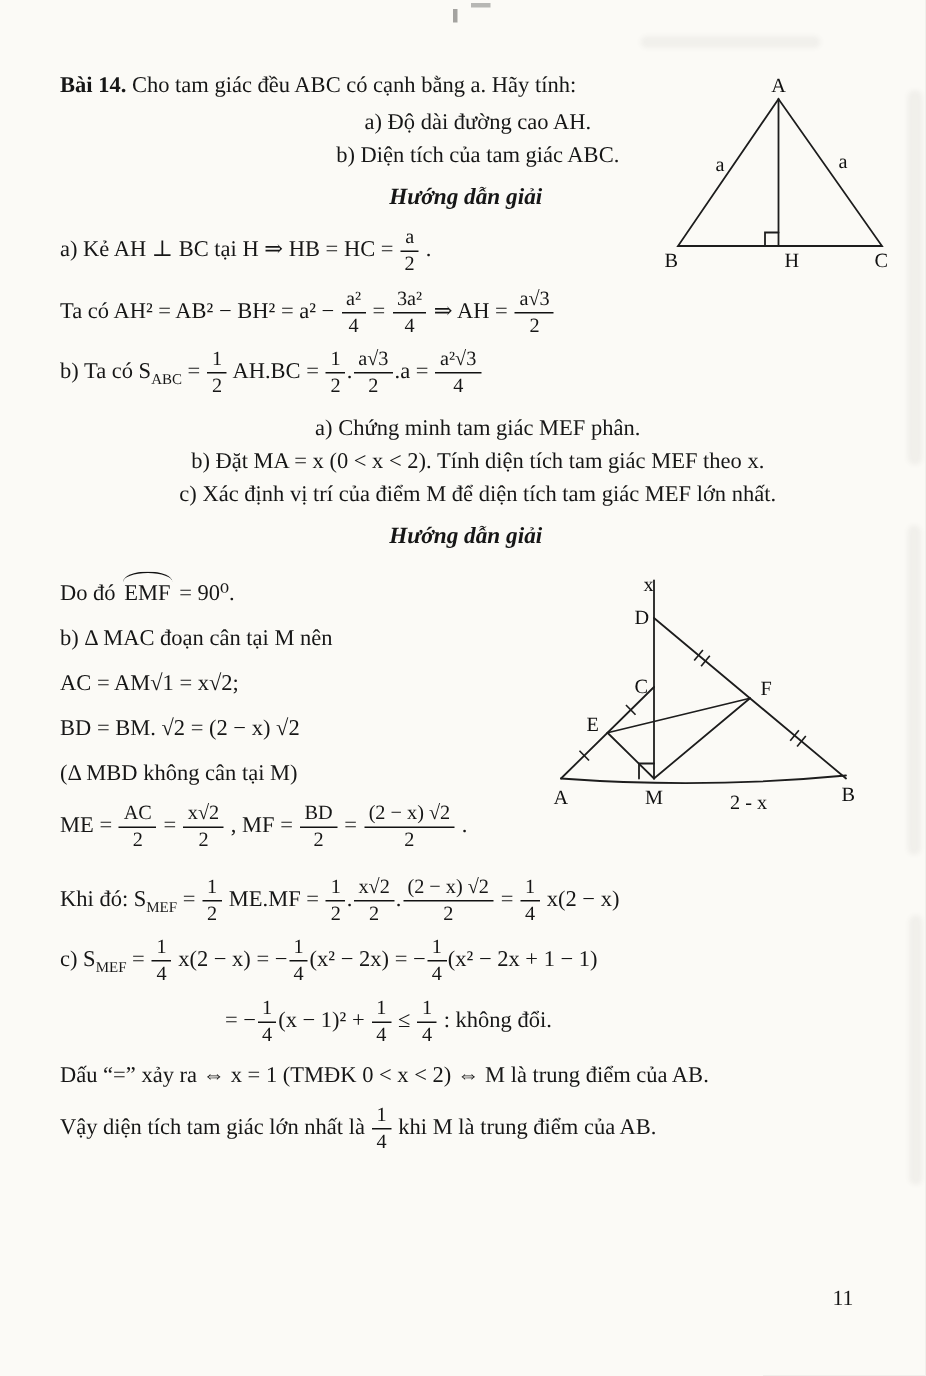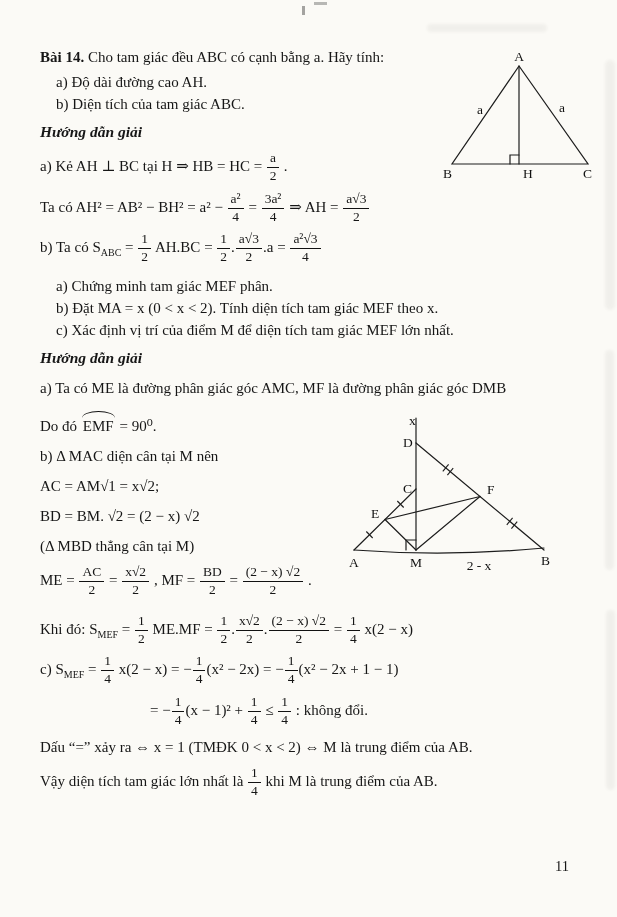--- a/index.html
+++ b/index.html
@@ -1,26 +1,26 @@
 <!DOCTYPE html>
 <html><head>
 <meta charset="utf-8">
 <style>
   html,body{margin:0;padding:0;background:#e8e6e1;}
   .page{
     position:relative;width:617px;height:917px;margin:0 auto;
-    background:#fbfaf6;box-sizing:border-box;padding:46px 56px 0 40px;
+    background:#fbfaf6;box-sizing:border-box;padding:46px 36px 0 40px;
     font-family:"Liberation Serif","DejaVu Serif",serif;
     font-size:15px;color:#161616;overflow:hidden;line-height:22px;
   }
   .prob-head{margin:0 0 3px;}
   .hang{padding-left:14px;text-indent:-14px;text-align:justify;}
   b.plabel{font-weight:bold;}
-  .item{margin-left:16px;}
-  .guide{text-align:left;font-weight:bold;font-style:italic;margin:6px 0 8px;font-size:15.5px;}
+  .item{margin-left:16px;text-align:center;}
+  .guide{text-align:center;font-weight:bold;font-style:italic;margin:6px 0 8px;font-size:15.5px;}
   .fline{margin:8px 0;}
   .indent110{margin-left:110px;}
   .sec15{margin-top:10px;}
   
   .frac{display:inline-block;vertical-align:middle;text-align:center;
         font-size:13.5px;line-height:1.1;padding:0 1px;}
   .frac .num{display:block;border-bottom:1px solid #111;padding:0 3px 1px;}
   .frac .den{display:block;padding-top:1px;}
   sub.ssub{font-size:10px;line-height:0;font-family:Liberation Serif, serif;}
   
@@ -77,29 +77,28 @@
       <text x="120" y="62">a</text>
     </svg>
   </section>
 
   <section class="sec15">
     <div class="item">a) Chứng minh tam giác MEF phân.</div>
     <div class="item">b) Đặt MA = x (0 &lt; x &lt; 2). Tính diện tích tam giác MEF theo x.</div>
     <div class="item">c) Xác định vị trí của điểm M để diện tích tam giác MEF lớn nhất.</div>
     <div class="guide">Hướng dẫn giải</div>
 
-    <div class="fline">a) Ta có ME là đường phân giác góc AMC, MF là đường phân giác góc DMB</div>
 
     <div class="solrow">
       <div class="solcol">
         <div class="fline">Do đó <span class="hat">EMF</span> = 90⁰.</div>
-        <div class="fline">b) Δ MAC diện cân tại M nên</div>
+        <div class="fline">b) Δ MAC đoạn cân tại M nên</div>
         <div class="fline">AC = AM√1 = x√2;</div>
         <div class="fline">BD = BM. √2 = (2 − x) √2</div>
-        <div class="fline">(Δ MBD thẳng cân tại M)</div>
+        <div class="fline">(Δ MBD không cân tại M)</div>
         <div class="fline">ME = <span class="frac"><span class="num">AC</span><span class="den">2</span></span> = <span class="frac"><span class="num">x√2</span><span class="den">2</span></span> , MF = <span class="frac"><span class="num">BD</span><span class="den">2</span></span> = <span class="frac"><span class="num">(2 − x) √2</span><span class="den">2</span></span> .</div>
       </div>
       <div class="diag2col">
         <svg width="210" height="190" viewBox="0 0 210 190">
           <g class="geo">
             <path d="M 5 140 Q 100 147 195 138"></path>
             <path d="M 67 140 L 67 8"></path>
             <path d="M 5 140 L 67 79"></path>
             <path d="M 67 33 L 195 140"></path>
             <path d="M 67 140 L 36 109.5"></path>

